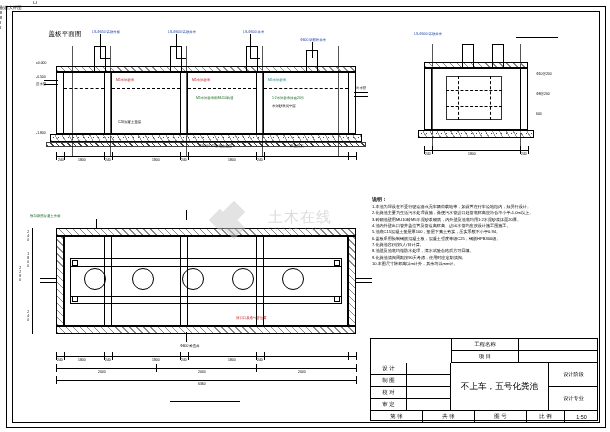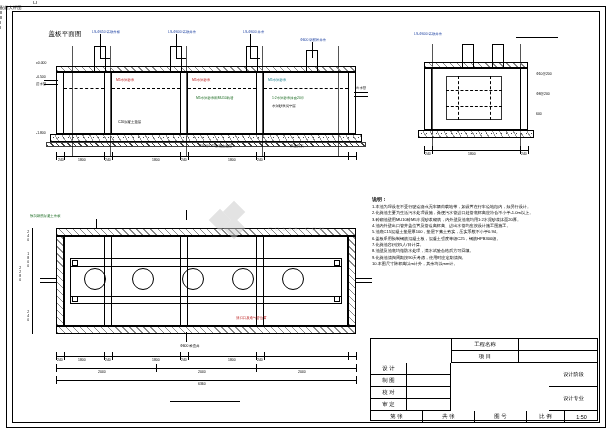--- a/index.html
+++ b/index.html
@@ -321,33 +321,35 @@
     <div class="cell" style="left:0;top:24px;width:36px;height:12px;border-bottom:1px solid #000;border-right:1px solid #000;">设  计</div>
     <div class="cell" style="left:0;top:36px;width:36px;height:12px;border-bottom:1px solid #000;border-right:1px solid #000;">制  图</div>
     <div class="cell" style="left:0;top:48px;width:36px;height:12px;border-bottom:1px solid #000;border-right:1px solid #000;">校  对</div>
     <div class="cell" style="left:0;top:60px;width:36px;height:12px;border-bottom:1px solid #000;border-right:1px solid #000;">审  定</div>
 
     <div class="cell" style="left:36px;top:24px;width:44px;height:12px;border-bottom:1px solid #000;border-right:1px solid #000;"></div>
     <div class="cell" style="left:36px;top:36px;width:44px;height:12px;border-bottom:1px solid #000;border-right:1px solid #000;"></div>
     <div class="cell" style="left:36px;top:48px;width:44px;height:12px;border-bottom:1px solid #000;border-right:1px solid #000;"></div>
     <div class="cell" style="left:36px;top:60px;width:44px;height:12px;border-bottom:1px solid #000;border-right:1px solid #000;"></div>
 
+    <div class="cell" style="left:80px;top:24px;width:98px;height:48px;border-right:1px solid #000;border-bottom:1px solid #000;font-size:8.6px;">不上车，五号化粪池</div>
 
     <div class="cell" style="left:178px;top:24px;width:49px;height:24px;border-bottom:1px solid #000;font-size:5.2px;">设计阶段</div>
     <div class="cell" style="left:178px;top:48px;width:49px;height:24px;border-bottom:1px solid #000;font-size:5.2px;">设计专业</div>
 
     <div class="cell" style="left:0;top:72px;width:52px;height:11px;border-right:1px solid #000;">第   张</div>
     <div class="cell" style="left:52px;top:72px;width:52px;height:11px;border-right:1px solid #000;">共   张</div>
     <div class="cell" style="left:104px;top:72px;width:52px;height:11px;border-right:1px solid #000;">图   号</div>
     <div class="cell" style="left:156px;top:72px;width:38px;height:11px;border-right:1px solid #000;">比  例</div>
     <div class="cell" style="left:194px;top:72px;width:33px;height:11px;">1:50</div>
   </div>
 
   <div class="wm">
     <div class="wmlogo">
       <div class="d" style="left:0;top:10px;width:16px;height:16px;transform:rotate(45deg);"></div>
       <div class="d" style="left:14px;top:2px;width:16px;height:16px;transform:rotate(45deg);"></div>
       <div class="d" style="left:14px;top:18px;width:16px;height:16px;transform:rotate(45deg);"></div>
     </div>
+    <div class="wmtxt">土木在线</div>
     <div class="wmsub">CO188.COM</div>
   </div>
 
 </div>
 
 </body></html>

